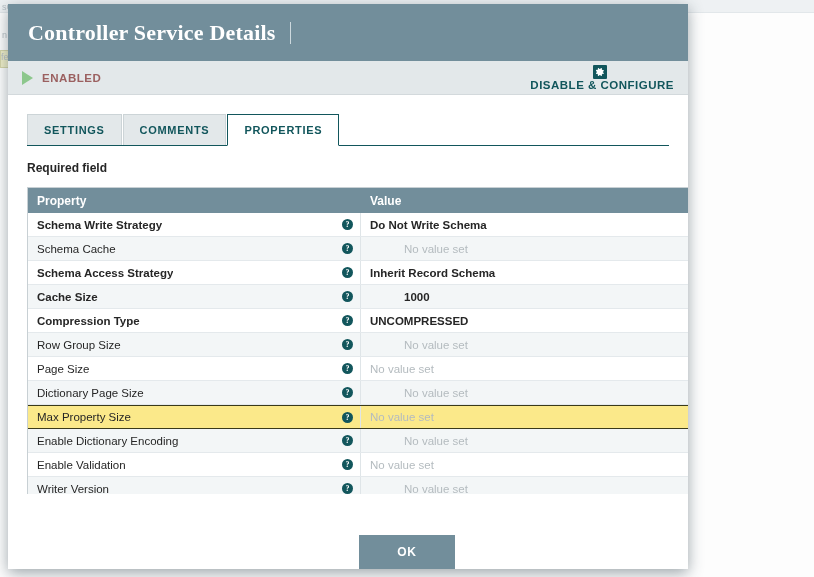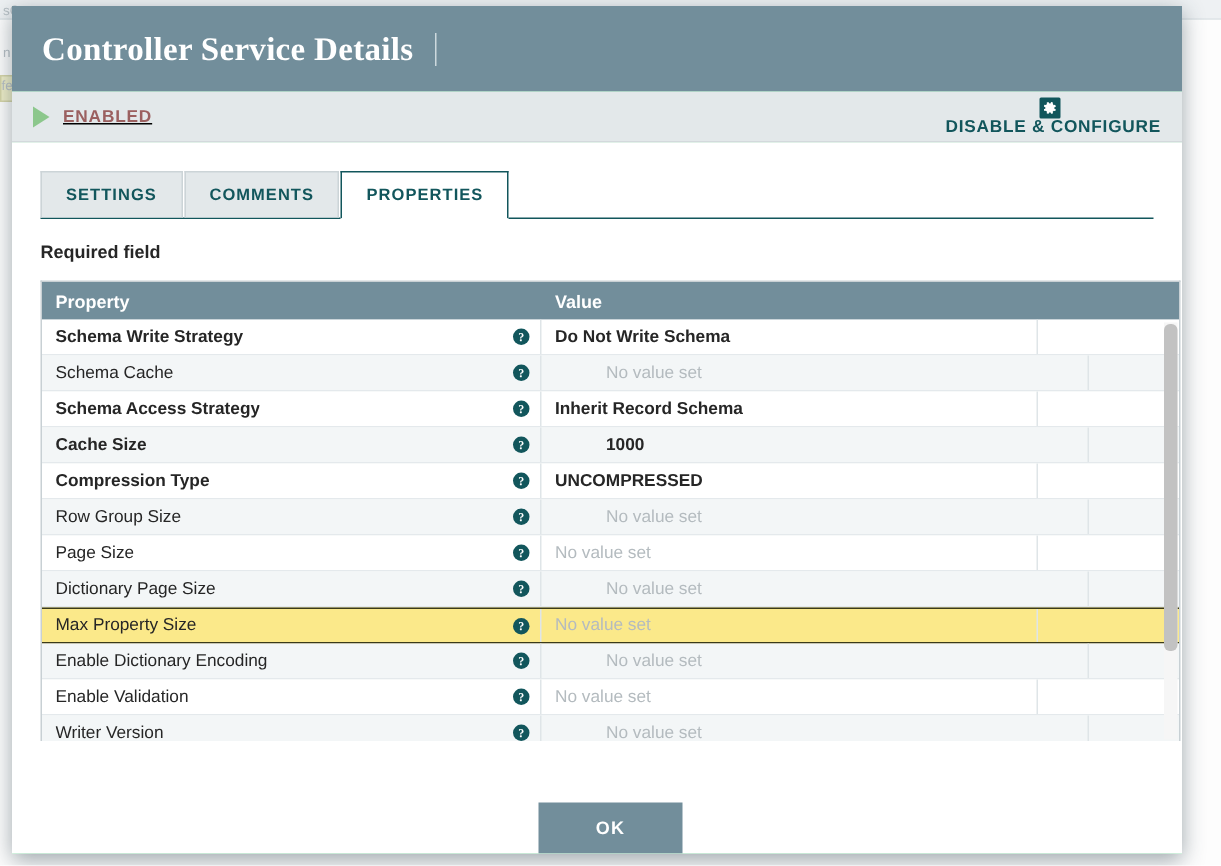--- a/index.html
+++ b/index.html
@@ -43,23 +43,23 @@
   .bg-line {
     position: absolute;
     background: #e2e7ea;
   }
 
   
   #dialog {
     position: absolute;
     left: 8px;
     top: 4px;
-    width: 780px;
+    width: 680px;
     height: 565px;
-    background: #86efac;
+    background: #4d7c0f;
     box-shadow: 0 4px 14px rgba(40, 60, 70, 0.45);
     overflow: hidden;
   }
 
   
   #title-bar {
     height: 57px;
     background: #728e9b;
     display: flex;
     align-items: center;
@@ -89,21 +89,20 @@
   
   #status-bar {
     height: 34px;
     background: #e3e8ea;
     border-bottom: 1px solid #d3d9dc;
     display: flex;
     align-items: center;
     padding: 0 29px 0 14px;
     box-sizing: border-box;
     position: relative;
-    text-decoration: underline;
   }
   #status-left {
     display: flex;
     align-items: center;
   }
   #play-icon {
     width: 0;
     height: 0;
     border-left: 11px solid #8cc78c;
     border-top: 7px solid transparent;

